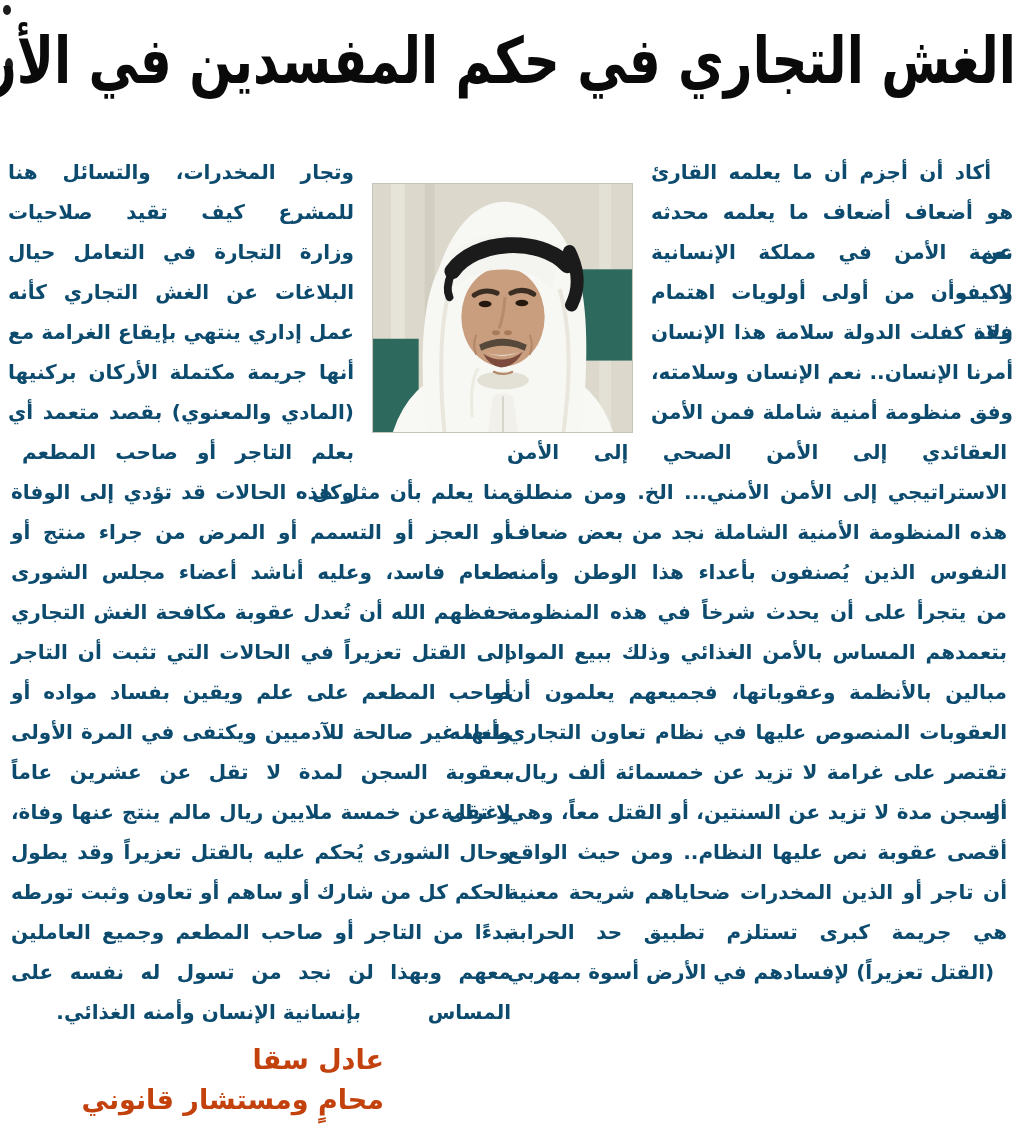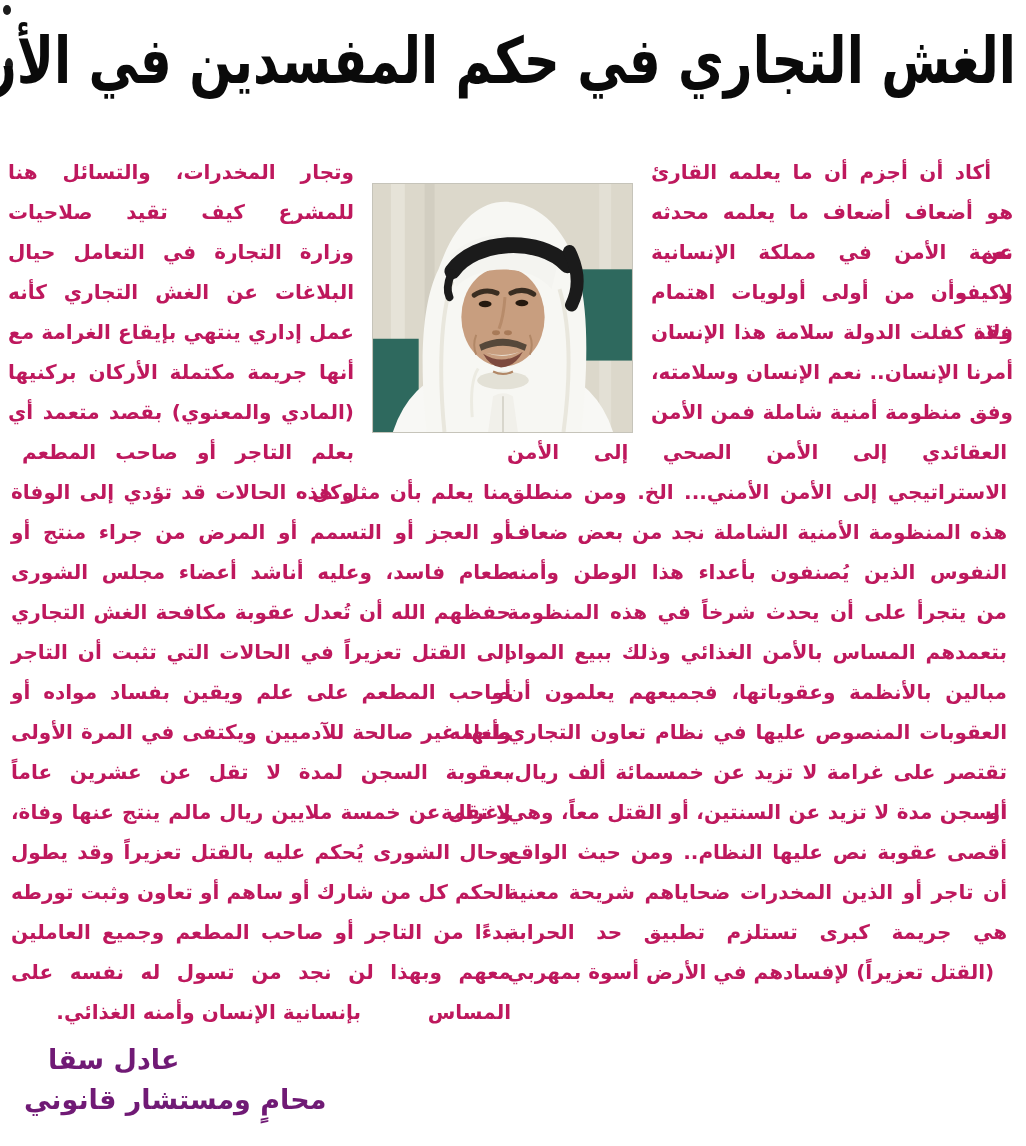--- a/index.html
+++ b/index.html
@@ -16,38 +16,38 @@
     margin:0;text-align:center;font-size:50px;font-weight:bold;color:#0a0a0a;
     transform:scaleY(1.28);transform-origin:50% 48%;white-space:nowrap;
   }
 
   #photo{
     position:absolute;left:372px;top:183px;width:261px;height:250px;
     border:1px solid #c6c4ba;box-sizing:border-box;background:#dcd8cb;
   }
   #photo svg{display:block;width:100%;height:100%;}
 
-  .col{position:absolute;color:#be185d;font-weight:bold;font-size:20px;}
+  .col{position:absolute;color:#0c4a6e;font-weight:bold;font-size:20px;}
   .line{height:40px;line-height:40px;text-align:justify;text-align-last:justify;box-sizing:border-box;}
 
   #col-right-narrow{top:152px;right:13px;width:362px;}
   #col-right-narrow .line:first-child{padding-right:22px;}
 
   #col-right-wide{top:432px;right:19px;width:500px;}
   #col-right-wide .line:last-child{text-align-last:left;}
 
   #col-left-narrow{top:152px;left:8px;width:346px;}
   #col-left-narrow .line:last-child{text-align-last:right;padding-left:14px;}
 
   #col-left-wide{top:472px;left:11px;width:500px;}
   #col-left-wide .line:last-child{text-align-last:right;padding-right:150px;}
 
   #byline{
     position:absolute;left:24px;top:1040px;width:360px;
-    font-size:27px;font-weight:bold;color:#701a75;line-height:40px;text-align:left;
+    font-size:27px;font-weight:bold;color:#c2410c;line-height:40px;text-align:right;
   }
   .byline-name{padding-left:24px;}
 </style>
 </head>
 <body>
 
 <div class="speck s1"></div>
 <div class="speck s2"></div>
 
 <h1 id="headline">الغش التجاري في حكم المفسدين في الأرض</h1>

